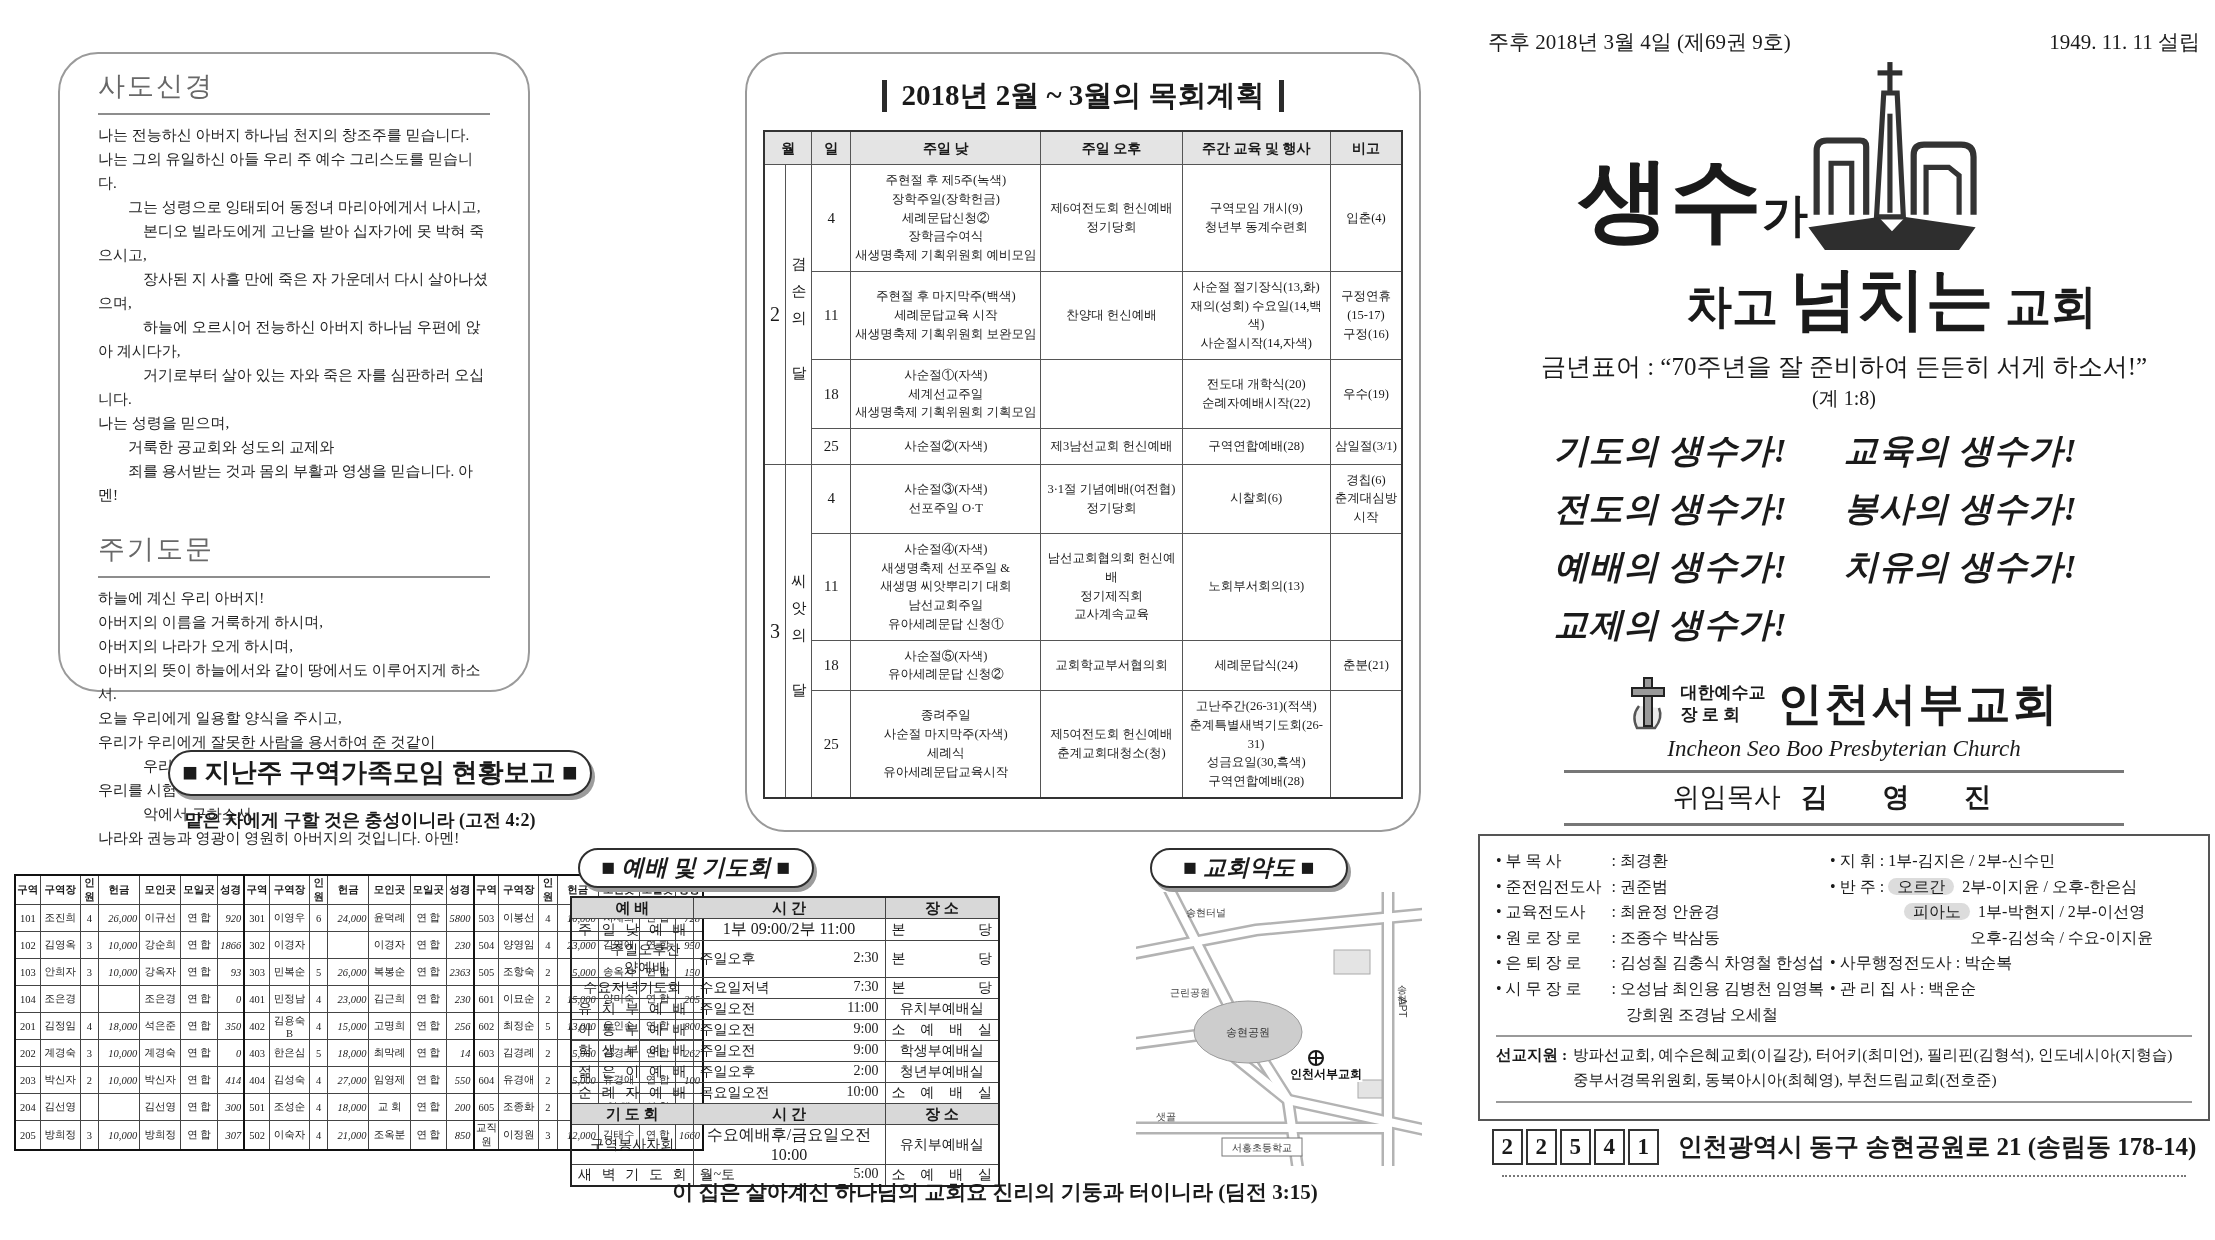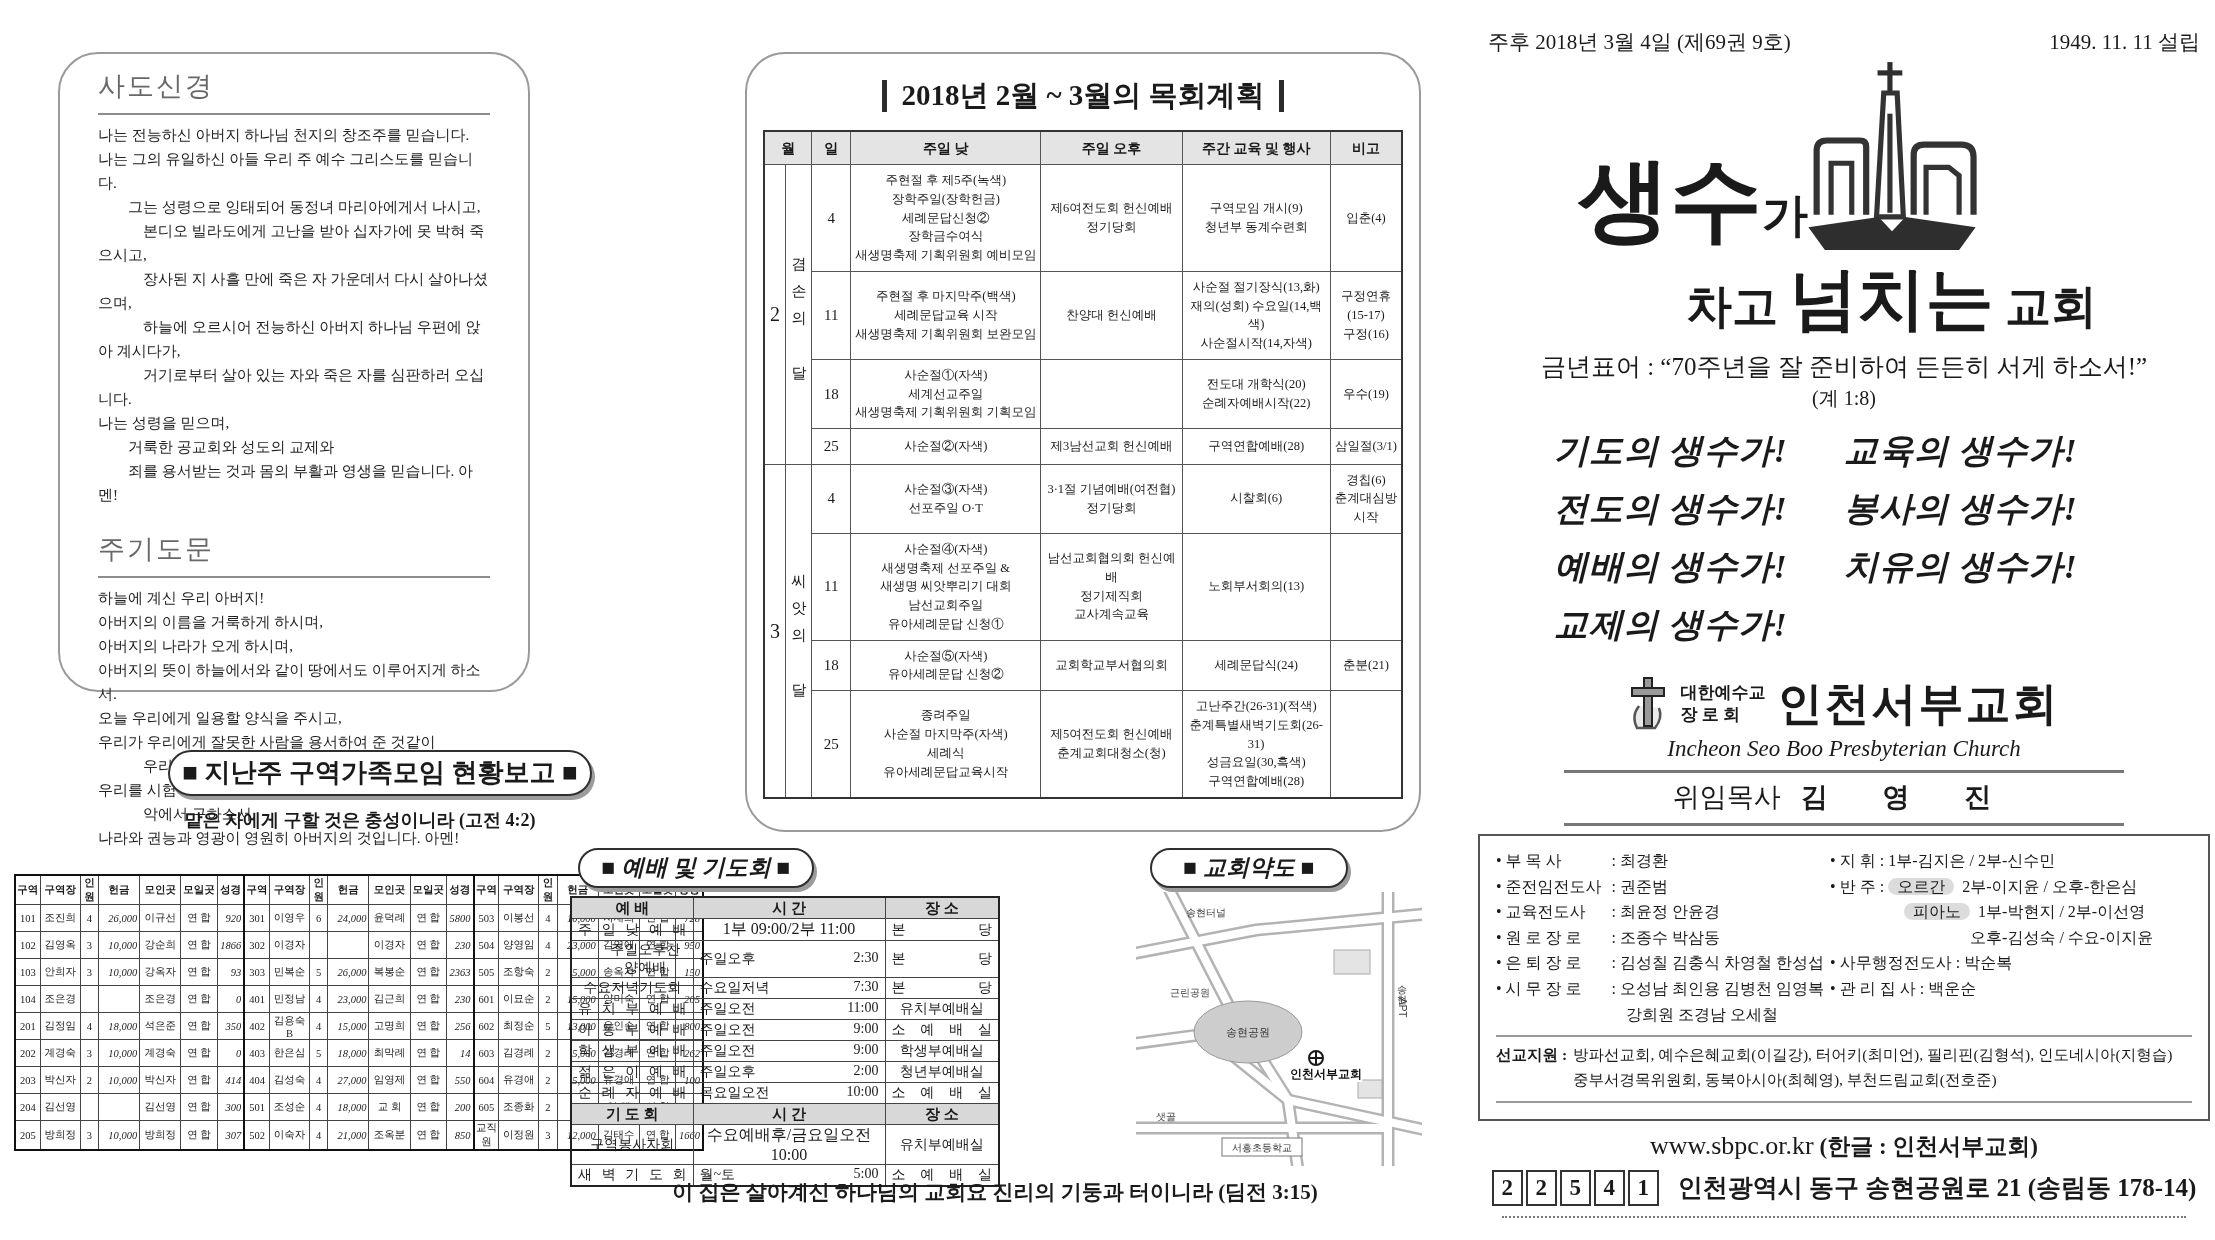--- a/index.html
+++ b/index.html
@@ -907,21 +907,20 @@
       <div class="mission">
         <span class="m-label">선교지원 :</span>
         <span>
           <div>방파선교회, 예수은혜교회(이길강), 터어키(최미언), 필리핀(김형석), 인도네시아(지형습)</div>
           <div>중부서경목위원회, 동북아시아(최혜영), 부천드림교회(전호준)</div>
         </span>
       </div>
       <div class="staff-divider"></div>
     </div>
 
-    <div id="website"><span>www.sbpc.or.kr</span><span class="note"> (한글 : 인천서부교회)</span></div>
 
     <div id="postal-row">
       <span id="postal-digits"><span class="digit-box">2</span><span class="digit-box">2</span><span class="digit-box">5</span><span class="digit-box">4</span><span class="digit-box">1</span></span>
       <span id="address">인천광역시 동구 송현공원로 21 (송림동 178-14)</span>
     </div>
 
     <div id="dotted"></div>
 
   </div>
 </div>

